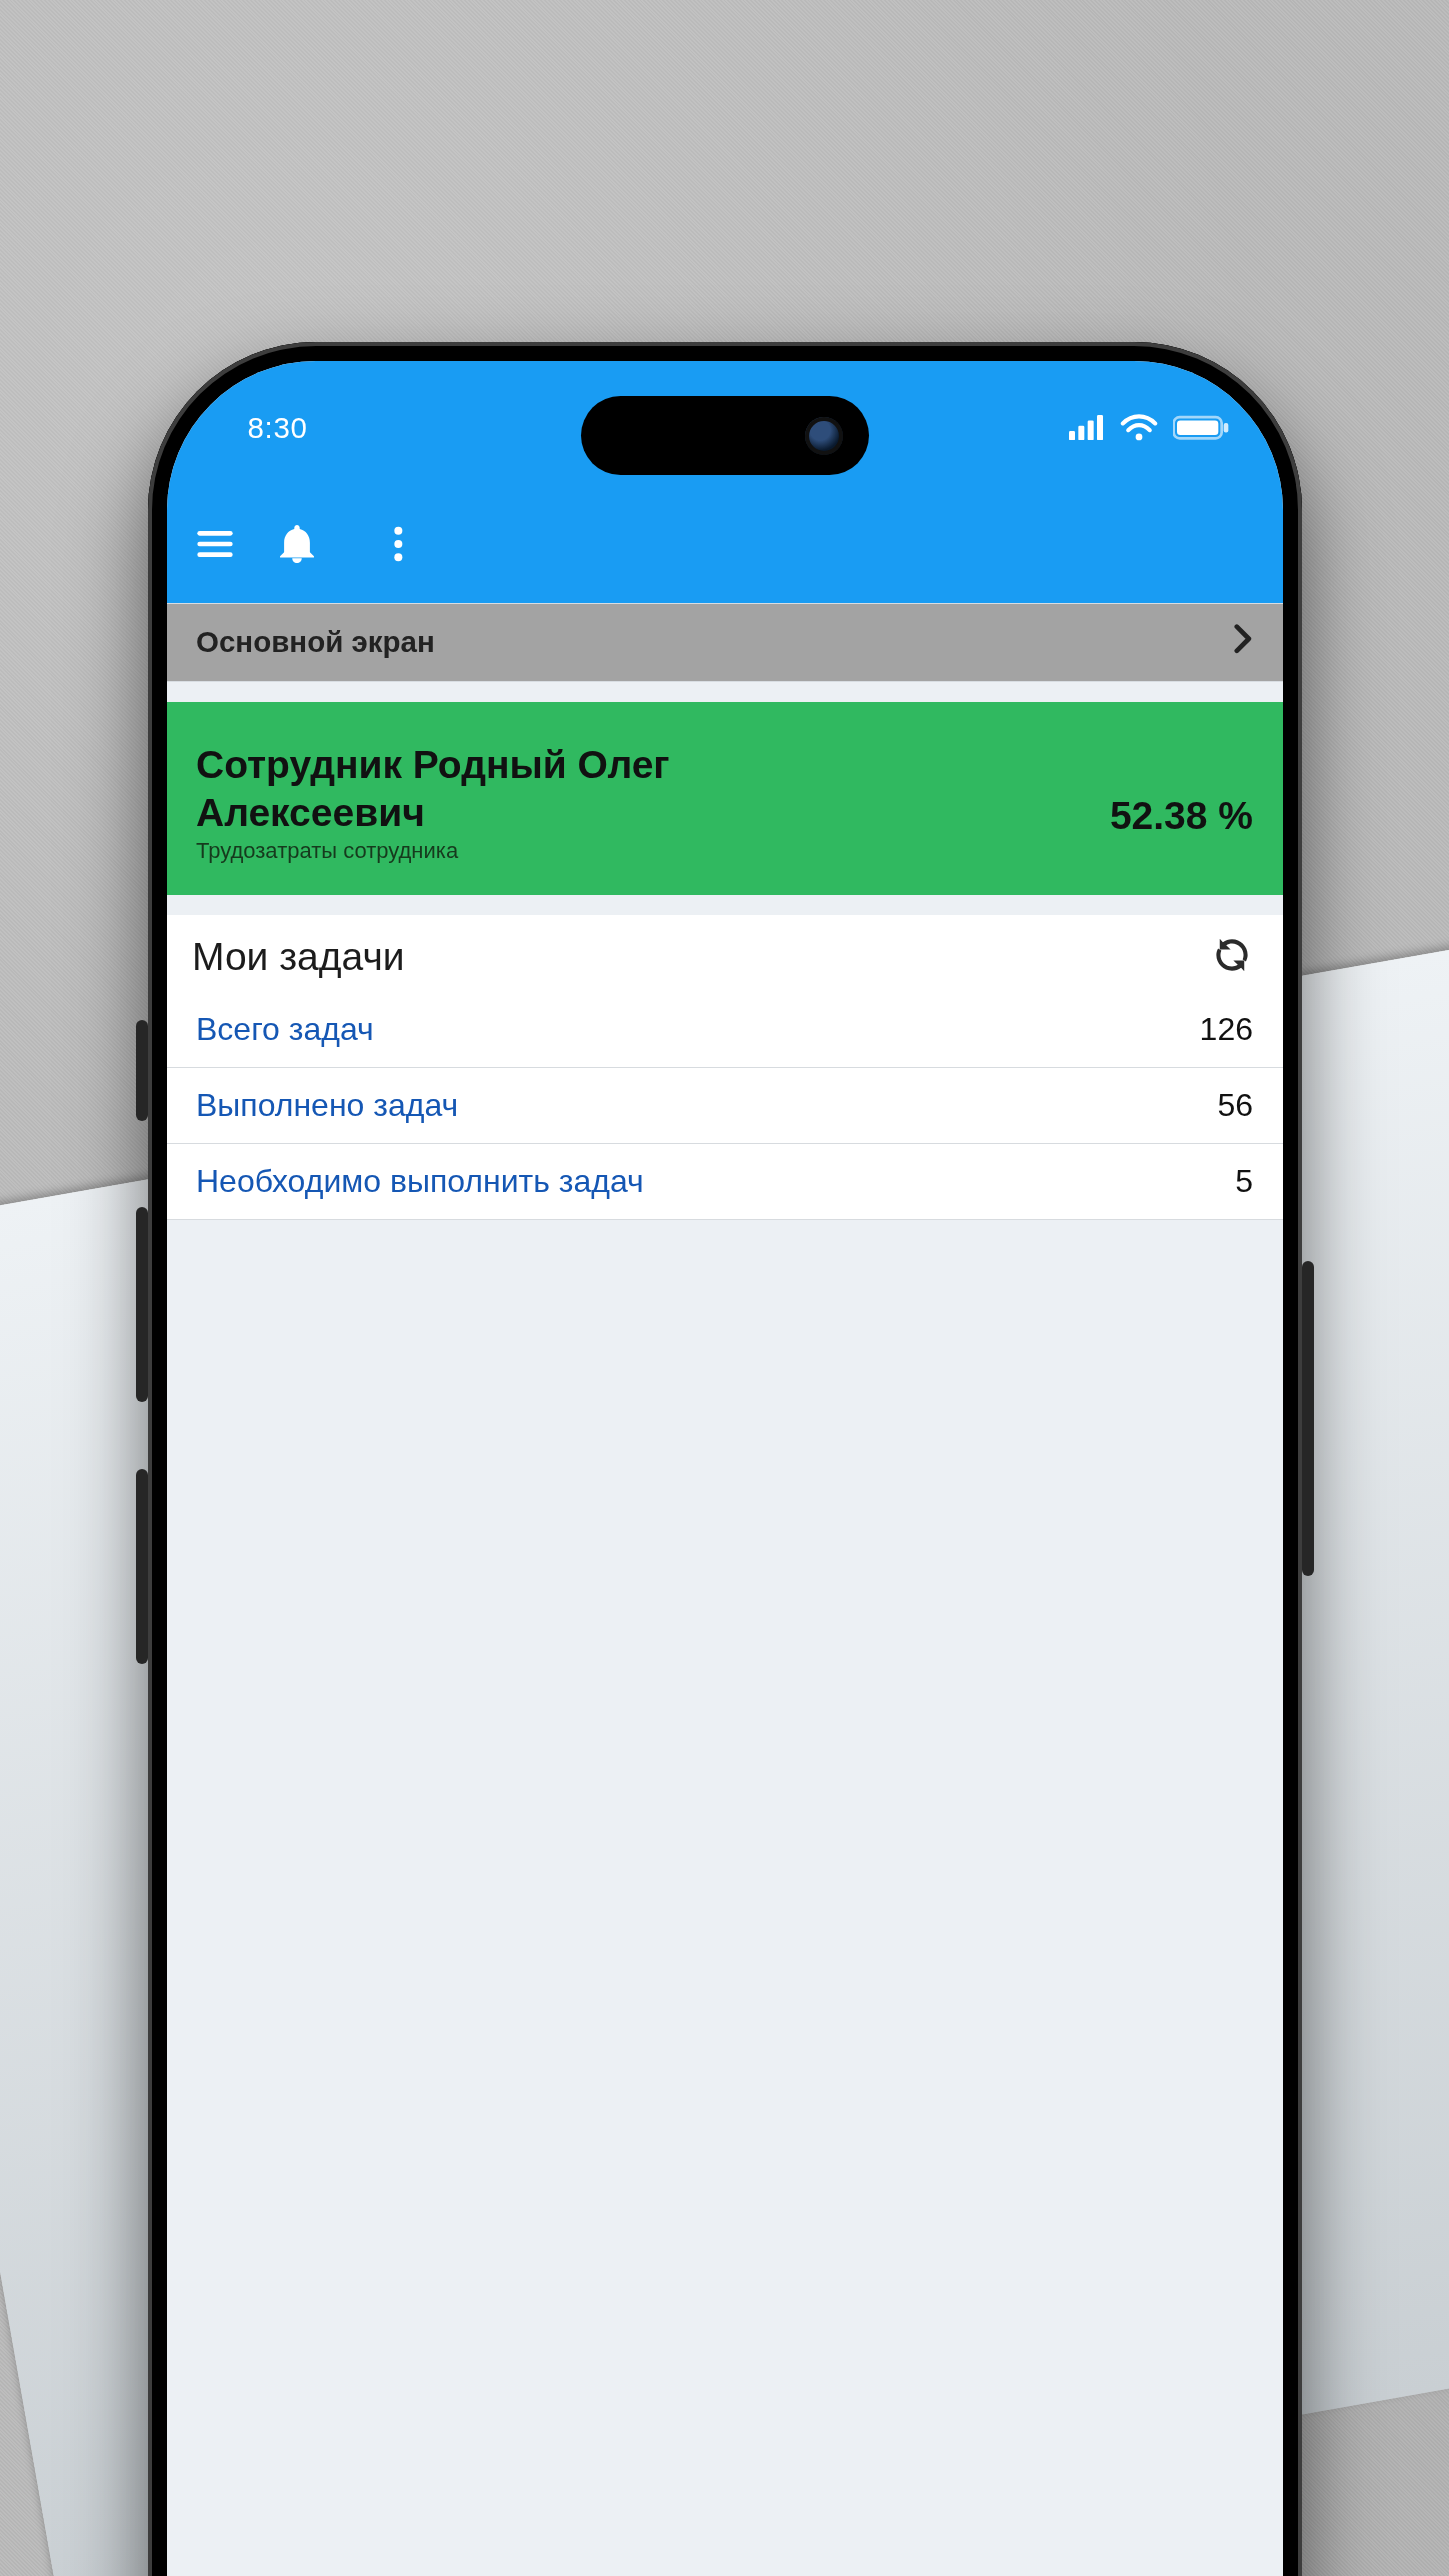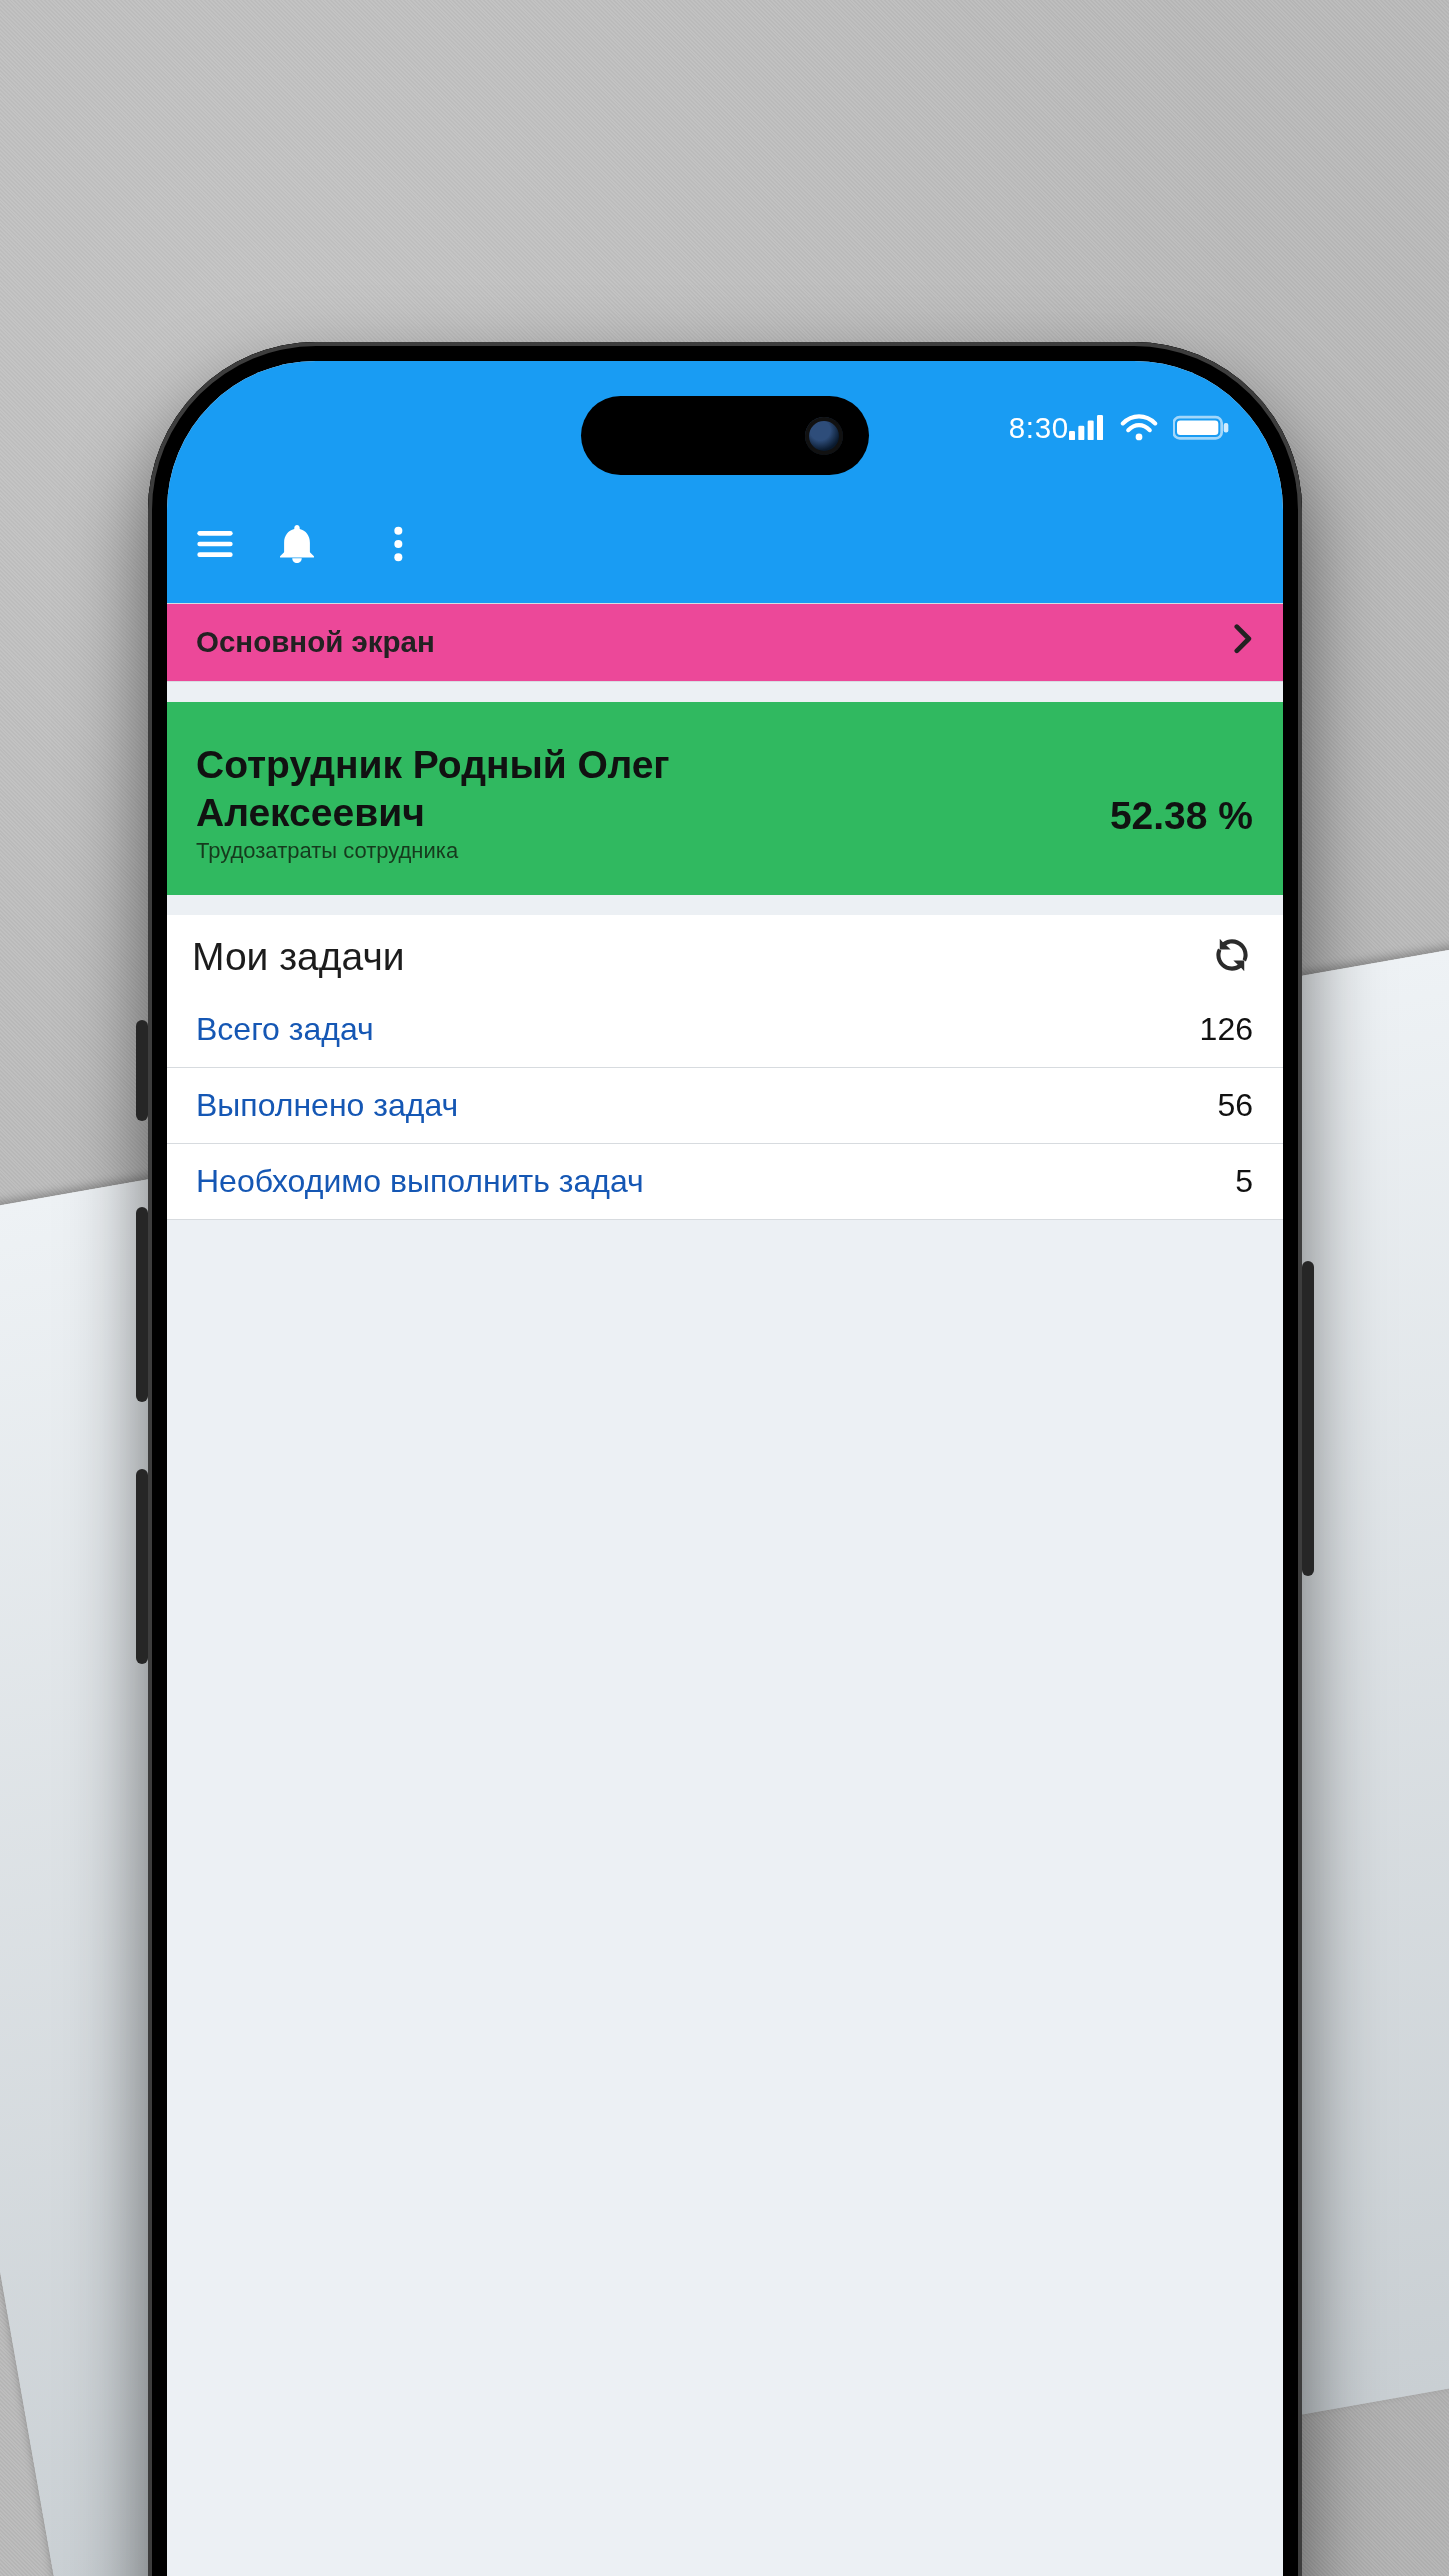--- a/index.html
+++ b/index.html
@@ -93,21 +93,21 @@
     background: radial-gradient(circle at 40% 35%, #2e4d7a 0 30%, #0a1a2e 60%);
     box-shadow: inset 0 0 0 4px #111;
   }
 
   
   .statusbar {
     height: 141px;
     background: #199cf3;
     display: flex;
     align-items: center;
-    justify-content: flex-end;
+    justify-content: space-between;
     padding: 16px 54px 24px 81px;
     color: #fff;
   }
   .sb-time { font-size: 29.5px; font-weight: 500; letter-spacing: 0.7px; }
   .sb-icons { display: flex; align-items: center; gap: 14.8px; }
   .sb-icons svg { display: block; }
 
   
   .appbar {
     background: #199cf3;
@@ -116,21 +116,21 @@
     display: flex;
     align-items: center;
     padding: 0 32px 16px 27px;
     gap: 39px;
   }
   .appbar .title { font-size: 39px; font-weight: 500; flex: 1; }
   .appbar .ic { width: 43px; height: 43px; display:flex; align-items:center; justify-content:center; }
 
   
   .subnav {
-    background: #ec4899;
+    background: #a3a3a3;
     border-top: 0.7px solid #d8dde2;
     border-bottom: 0.7px solid #d8dde2;
     padding: 20px 29.5px;
     display: flex;
     align-items: center;
     justify-content: space-between;
     color: #222;
     font-size: 29.5px;
     font-weight: 600;
   }

